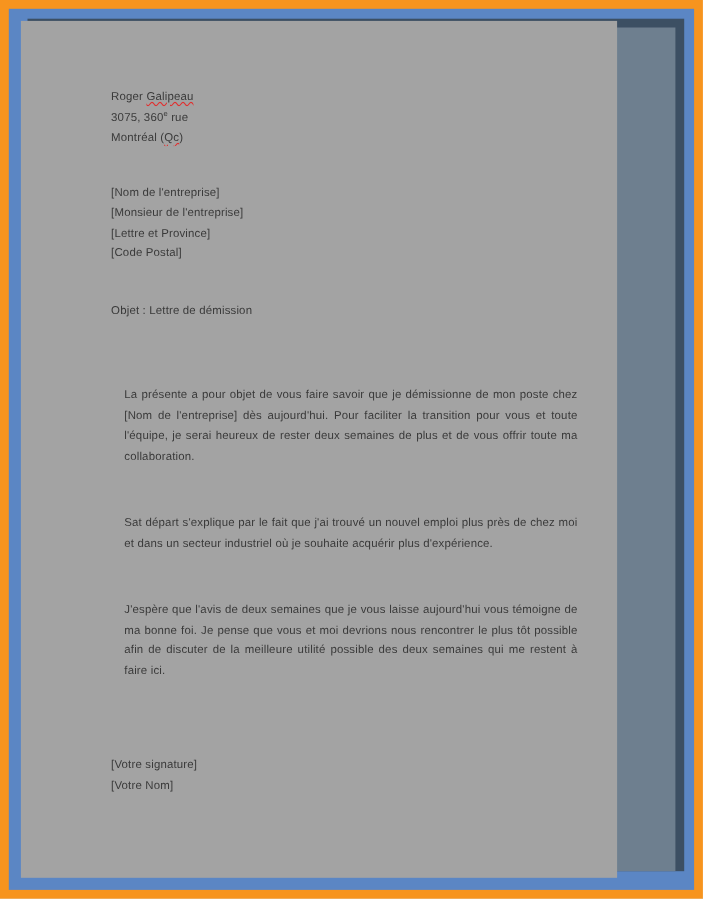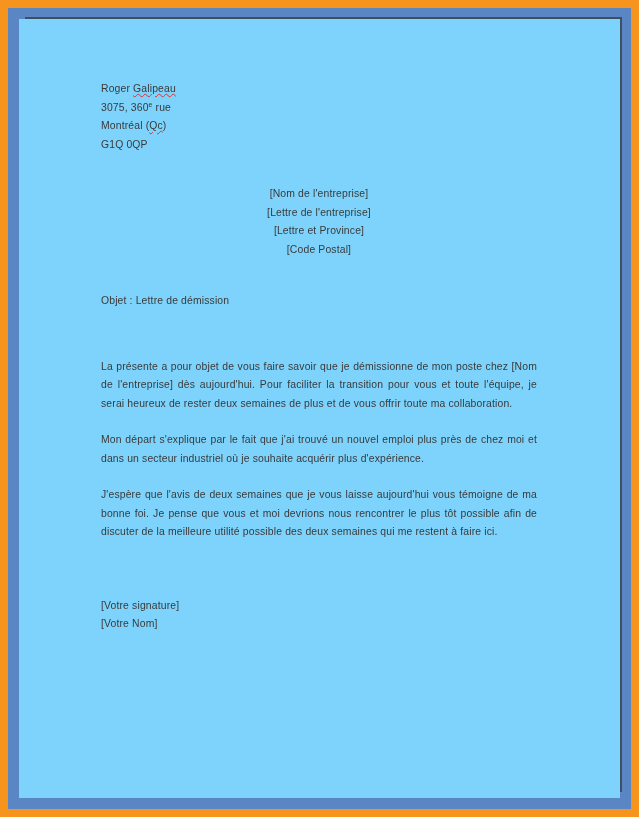--- a/index.html
+++ b/index.html
@@ -50,23 +50,23 @@
     bottom: 17px;
     background: #6E7F8F;
     box-sizing: border-box;
   }
 
   
   #page {
     position: absolute;
     left: 19px;
     top: 19px;
-    width: 601px;
+    width: 542px;
     height: 779px;
-    background: #7dd3fc;
+    background: #a3a3a3;
     box-sizing: border-box;
     overflow: hidden;
   }
 
   #letter-body {
     position: absolute;
     left: 82px;
     top: 61px;
     width: 436px;
     font-size: 10.4px;
@@ -75,25 +75,25 @@
     letter-spacing: 0.15px;
   }
 
   .block {
     margin: 0;
   }
   .line {
     white-space: nowrap;
   }
   .right-block {
-    text-align: center;
+    text-align: left;
   }
   .para {
     text-align: justify;
-    margin: 0;
+    margin: 12px;
   }
 
   
   .spell {
     text-decoration: underline;
     text-decoration-style: wavy;
     text-decoration-color: #E03030;
     text-decoration-thickness: 1px;
     text-underline-offset: 1px;
   }
@@ -121,49 +121,48 @@
     <div id="frame-inner-shade"></div>
   </div>
 
   <div id="page">
     <div id="letter-body">
 
       <div class="block">
         <div class="line"><span>Roger </span><span class="spell">Galipeau</span></div>
         <div class="line"><span>3075, 360</span><sup class="ord">e</sup><span> rue</span></div>
         <div class="line"><span>Montréal (</span><span class="spell">Qc</span><span>)</span></div>
-        <div class="line">G1Q 0QP</div>
       </div>
 
       <div class="gap-sender-to-company"></div>
 
       <div class="block right-block">
         <div class="line">[Nom de l'entreprise]</div>
-        <div class="line">[Lettre de l'entreprise]</div>
+        <div class="line">[Monsieur de l'entreprise]</div>
         <div class="line">[Lettre et Province]</div>
         <div class="line">[Code Postal]</div>
       </div>
 
       <div class="gap-company-to-objet"></div>
 
       <div class="line">Objet : Lettre de démission</div>
 
       <div class="gap-objet-to-date"></div>
 
 
       <div class="gap-date-to-salut"></div>
 
 
       <div class="gap-salut-to-p1"></div>
 
       <p class="para">La présente a pour objet de vous faire savoir que je démissionne de mon poste chez [Nom de l'entreprise] dès aujourd'hui.  Pour faciliter la transition pour vous et toute l'équipe, je serai heureux de rester deux semaines de plus et de vous offrir toute ma collaboration.</p>
 
       <div class="gap-para"></div>
 
-      <p class="para">Mon départ s'explique par le fait que j'ai trouvé un nouvel emploi plus près de chez moi et dans un secteur industriel où je souhaite acquérir plus d'expérience.</p>
+      <p class="para">Sat départ s'explique par le fait que j'ai trouvé un nouvel emploi plus près de chez moi et dans un secteur industriel où je souhaite acquérir plus d'expérience.</p>
 
       <div class="gap-para"></div>
 
       <p class="para">J'espère que l'avis de deux semaines que je vous laisse aujourd'hui vous témoigne de ma bonne foi. Je pense que vous et moi devrions nous rencontrer le plus tôt possible afin de discuter de la meilleure utilité possible des deux semaines qui me restent à faire ici.</p>
 
       <div class="gap-p3-to-closing"></div>
 
 
       <div class="gap-closing-to-sig"></div>
 

